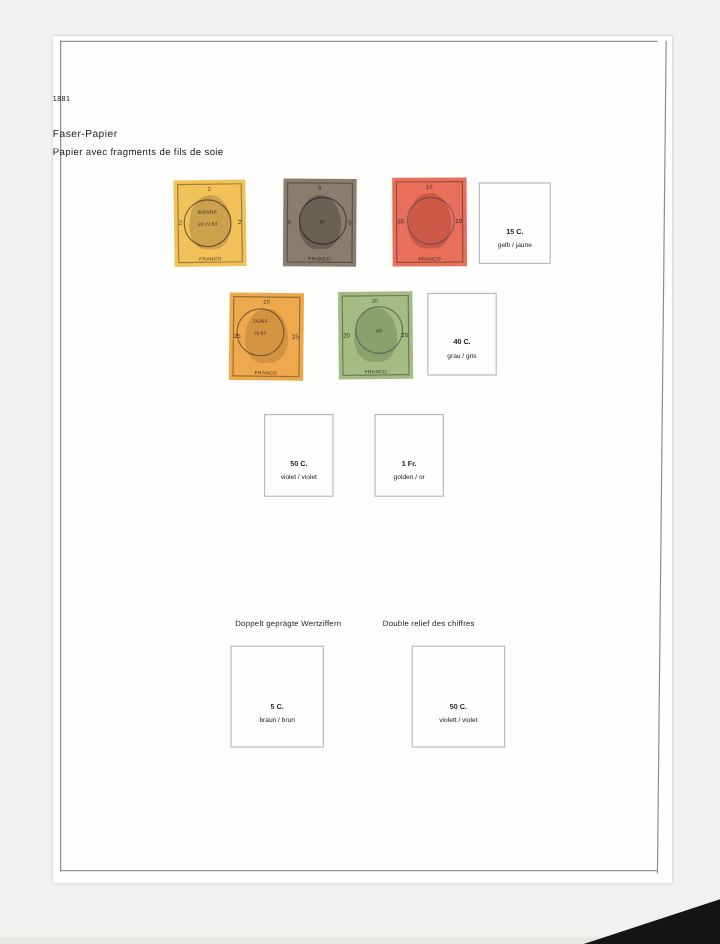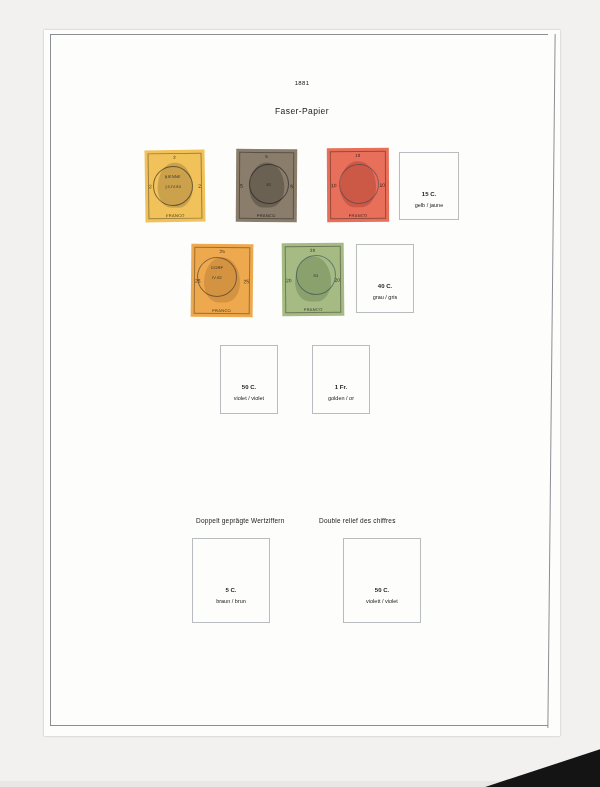--- a/index.html
+++ b/index.html
@@ -51,21 +51,21 @@
     width: 1px;
     height: 694px;
     background: #8b8f93;
     transform: skewX(-0.6deg);
   }
 
   
   .hdr {
     position: absolute;
     width: 100%;
-    text-align: center;
+    text-align: left;
     color: #1a1a1a;
   }
   #year-label {
     top: 50px;
     font-size: 6px;
     letter-spacing: 0.3px;
   }
   #title-de {
     top: 76px;
     font-size: 8.5px;
@@ -187,20 +187,21 @@
 
 <div id="scan">
 
   <div id="album-page">
 
     <div id="page-frame"></div>
     <div id="page-frame-right"></div>
 
     <div class="hdr" id="year-label">1881</div>
     <div class="hdr" id="title-de">Faser-Papier</div>
+    <div class="hdr" id="title-fr">Papier avec fragments de fils de soie</div>
 
     <div class="stamp" style="left:101px; top:120px; width:60px; height:72px; background:#f2c25a; transform:rotate(-0.8deg);">
       <div class="inner"></div>
       <div class="figure"></div>
       <div class="valtop">2</div>
       <div class="sideL">2</div>
       <div class="sideR">2</div>
       <div class="valbot">FRANCO</div>
       <div class="cancel" style="left:8px; top:16px;">
         <div class="ctxt" style="top:7px;">BIENNE</div>

